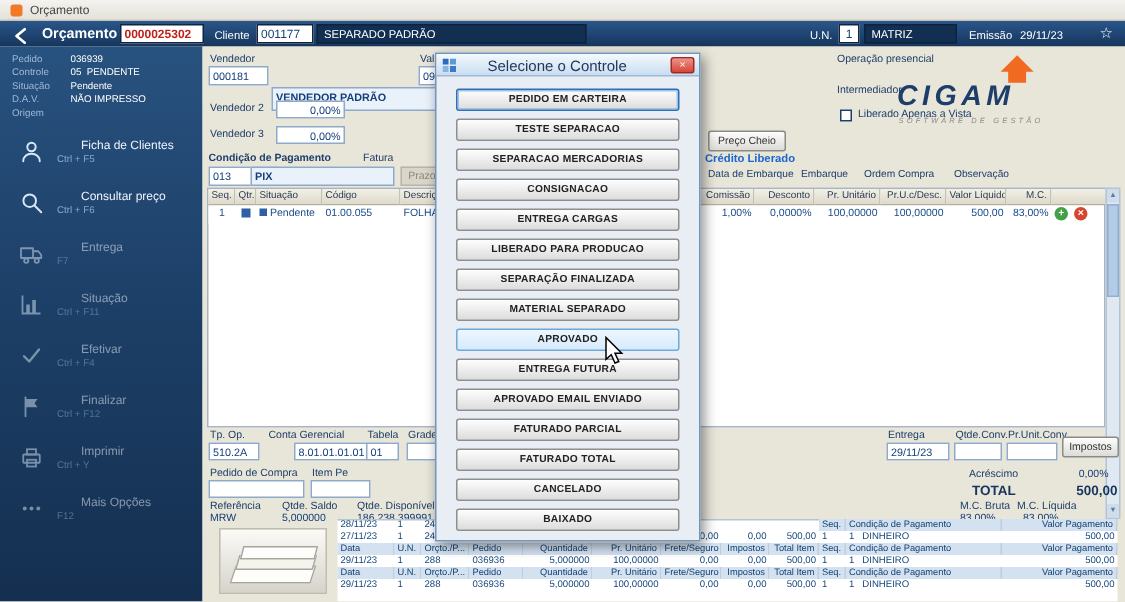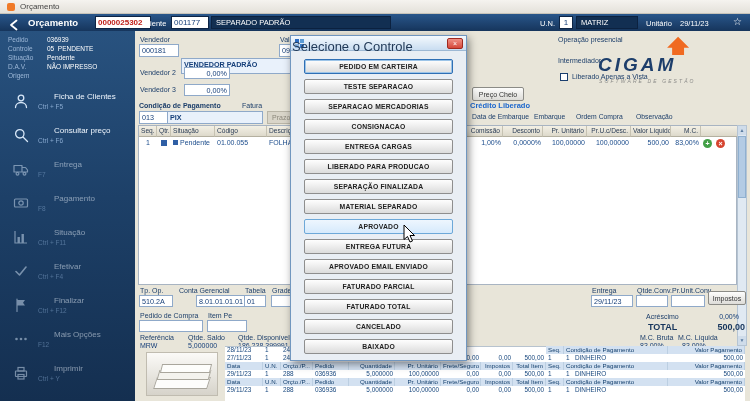--- a/index.html
+++ b/index.html
@@ -8,21 +8,21 @@
 
 #titlebar{position:absolute;left:0;top:0;width:750px;height:14px;background:linear-gradient(#f5f3ef,#e4e1da);border-bottom:1px solid #c7c3b9;}
 #titlebar .appdot{position:absolute;left:7px;top:3px;width:8px;height:8px;background:#f07a28;border-radius:2px;}
 #titlebar .ttl{position:absolute;left:20px;top:2px;font-size:8px;color:#444;}
 
 #appheader{position:absolute;left:0;top:14px;width:750px;height:17px;background:linear-gradient(#29568a,#16355c);}
 #appheader .wlbl{position:absolute;font-size:7.5px;color:#fff;white-space:nowrap;}
 #appheader .wfld{position:absolute;background:#fff;border:1px solid #0d2444;font-size:8px;line-height:11px;padding:0 2px;color:#163f79;overflow:hidden;white-space:pre;}
 #appheader .winset{position:absolute;background:#122f52;border:1px solid #0c2240;color:#fff;font-size:7.5px;line-height:11px;padding:0 4px;overflow:hidden;white-space:pre;}
 .hdrtitle{position:absolute;left:28px;top:3px;font-size:9.5px;font-weight:bold;color:#fff;}
-.ordnum{color:#c0201a !important;font-weight:bold;margin-left:15px;}
+.ordnum{color:#c0201a !important;font-weight:bold;}
 
 #sidebar{position:absolute;left:0;top:31px;width:135px;height:370px;background:linear-gradient(180deg,#28527f 0%,#1d4068 45%,#142f50 100%);}
 .sbrow{position:absolute;left:0;width:135px;height:9px;}
 .sbl{position:absolute;left:8px;top:0;font-size:6.5px;color:#9db8d8;white-space:nowrap;}
 .sbv{position:absolute;left:47px;top:0;font-size:6.5px;color:#fff;white-space:pre;}
 #sbmenu{position:absolute;left:0;top:54px;width:135px;}
 .sbitem{position:relative;height:34px;cursor:pointer;}
 .sbitem.dim{opacity:.5;}
 .sbicon{position:absolute;left:13px;top:8px;width:16px;height:16px;}
 .sblabel{position:absolute;left:38px;top:7px;font-size:8px;color:#eef5fd;white-space:nowrap;margin-left:16px;}
@@ -92,21 +92,21 @@
 
 #logo{position:absolute;left:598px;top:34px;width:104px;height:56px;font-style:italic;}
 #logo .brand{position:absolute;left:0;top:20px;font-size:19px;font-weight:bold;color:#1d3e6b;letter-spacing:3px;}
 #logo .tag{position:absolute;left:1px;top:44px;font-size:5px;color:#8a8a88;letter-spacing:2.1px;white-space:nowrap;}
 #logo svg{position:absolute;left:66px;top:0;}
 
 .cb{position:absolute;width:8px;height:8px;background:#fff;border:1px solid #1a3e6e;cursor:pointer;}
 
 #modal{position:absolute;left:290px;top:35px;width:177px;height:326px;background:#e9eef4;border:1px solid #7096bf;box-shadow:2px 3px 8px rgba(0,0,0,.45);}
 #mtitle{position:absolute;left:0;top:0;width:175px;height:15px;background:linear-gradient(#f4f9fd,#c9ddf1);border-bottom:1px solid #9db8d4;}
-#mtitle .txt{position:absolute;left:1px;top:3px;font-size:13px;color:#223a58;}
+#mtitle .txt{position:absolute;left:34px;top:3px;font-size:10px;color:#223a58;}
 #mclose{position:absolute;right:3px;top:2px;width:16px;height:11px;background:linear-gradient(#ef9186,#d5473a);border:1px solid #a02a20;border-radius:2px;color:#fff;font-size:7px;line-height:10px;text-align:center;cursor:pointer;}
 #mbody{position:absolute;left:0;top:15px;width:175px;padding:8px 13px 0;}
 .mbtn{display:block;width:149px;height:15px;margin:0 0 5px;background:linear-gradient(#fefefe,#dcdcdc);border:1px solid #8e8e8e;border-radius:2px;font-size:6.8px;font-weight:bold;color:#222;letter-spacing:.2px;cursor:pointer;}
 .mbtn.default{border-color:#2f6fb4;box-shadow:inset 0 0 0 1px #9cc4e8;}
 .mbtn.hovered{background:linear-gradient(#eef6fe,#d6eafc);border-color:#6da8d8;}
 #cursor{position:absolute;left:112px;top:188px;}
 </style>
 </head>
 <body>
 
@@ -124,21 +124,21 @@
         </svg>
     </span>
     <span class="hdrtitle">Orçamento</span>
     <span class="wfld ordnum" style="left:80px;top:2px;width:56px;height:13px;">0000025302</span>
     <span class="wlbl" style="left:143px;top:5px;">Cliente</span>
     <span class="wfld" style="left:171px;top:2px;width:38px;height:13px;">001177</span>
     <span class="winset" style="left:211px;top:2px;width:180px;height:13px;">SEPARADO PADRÃO</span>
     <span class="wlbl" style="left:540px;top:5px;">U.N.</span>
     <span class="wfld" style="left:559px;top:2px;width:14px;height:13px;text-align:center;">1</span>
     <span class="winset" style="left:576px;top:2px;width:62px;height:13px;">MATRIZ</span>
-    <span class="wlbl" style="left:646px;top:5px;">Unitário</span>
+    <span class="wlbl" style="left:646px;top:5px;">Emissão</span>
     <span class="wlbl" style="left:680px;top:5px;">29/11/23</span>
     <span class="wlbl" style="left:733px;top:2px;font-size:10px;cursor:pointer;">☆</span>
   </div>
 
   <div id="sidebar">
     <div class="sbrow" style="top:5px">
         <span class="sbl">Pedido</span>
         <span class="sbv">036939</span>
       </div>
     <div class="sbrow" style="top:14px">
@@ -179,28 +179,20 @@
               <rect x="1" y="4.5" width="8" height="6.5"></rect>
               <path d="M9 6.5h3.5l2 2.5v2H9"></path>
               <circle cx="4.5" cy="12.8" r="1.4"></circle>
               <circle cx="11.5" cy="12.8" r="1.4"></circle>
             </svg></span>
         <span class="sblabel">Entrega</span>
           <span class="sbshort">F7</span>
       </div>
       <div class="sbitem dim">
         <span class="sbicon"><svg width="16" height="16" viewBox="0 0 16 16" fill="none" stroke="#d7e7f8" stroke-width="1.2">
-              <rect x="1.5" y="4" width="13" height="8" rx="1"></rect>
-              <circle cx="8" cy="8" r="2.2"></circle>
-            </svg></span>
-        <span class="sblabel">Pagamento</span>
-          <span class="sbshort">F8</span>
-      </div>
-      <div class="sbitem dim">
-        <span class="sbicon"><svg width="16" height="16" viewBox="0 0 16 16" fill="none" stroke="#d7e7f8" stroke-width="1.2">
               <path d="M2 2v12h12"></path>
               <rect x="4.5" y="8" width="2.4" height="6" fill="#d7e7f8" stroke="none"></rect>
               <rect x="8.5" y="5" width="2.4" height="9" fill="#d7e7f8" stroke="none"></rect>
             </svg></span>
         <span class="sblabel">Situação</span>
           <span class="sbshort">Ctrl + F11</span>
       </div>
       <div class="sbitem dim">
         <span class="sbicon"><svg width="16" height="16" viewBox="0 0 16 16" fill="none" stroke="#d7e7f8" stroke-width="1.6" stroke-linecap="round" stroke-linejoin="round">
               <path d="M3 8.5l3.5 3.5L13 4"></path>
@@ -208,38 +200,38 @@
         <span class="sblabel">Efetivar</span>
           <span class="sbshort">Ctrl + F4</span>
       </div>
       <div class="sbitem dim">
         <span class="sbicon"><svg width="16" height="16" viewBox="0 0 16 16" fill="none" stroke="#d7e7f8" stroke-width="1.2" stroke-linecap="round">
               <line x1="4" y1="2" x2="4" y2="14.5"></line>
               <path d="M4 3h8l-2 2.8L12 8.5H4z" fill="#d7e7f8" stroke="none"></path>
             </svg></span>
         <span class="sblabel">Finalizar</span>
           <span class="sbshort">Ctrl + F12</span>
+      </div>
+      <div class="sbitem dim">
+        <span class="sbicon"><svg width="16" height="16" viewBox="0 0 16 16" fill="none" stroke="#d7e7f8" stroke-width="1.2">
+              <rect x="2.5" y="6" width="11" height="5.5" rx="0.5"></rect>
+              <rect x="5" y="2.5" width="6" height="3.5"></rect>
+              <rect x="5" y="9.5" width="6" height="4.5"></rect>
+            </svg></span>
+        <span class="sblabel">Imprimir</span>
+          <span class="sbshort">Ctrl + Y</span>
       </div>
       <div class="sbitem dim">
         <span class="sbicon"><svg width="16" height="16" viewBox="0 0 16 16">
               <circle cx="3.5" cy="8" r="1.3" fill="#d7e7f8"></circle>
               <circle cx="8" cy="8" r="1.3" fill="#d7e7f8"></circle>
               <circle cx="12.5" cy="8" r="1.3" fill="#d7e7f8"></circle>
             </svg></span>
         <span class="sblabel">Mais Opções</span>
           <span class="sbshort">F12</span>
-      </div>
-      <div class="sbitem dim">
-        <span class="sbicon"><svg width="16" height="16" viewBox="0 0 16 16" fill="none" stroke="#d7e7f8" stroke-width="1.2">
-              <rect x="2.5" y="6" width="11" height="5.5" rx="0.5"></rect>
-              <rect x="5" y="2.5" width="6" height="3.5"></rect>
-              <rect x="5" y="9.5" width="6" height="4.5"></rect>
-            </svg></span>
-        <span class="sblabel">Imprimir</span>
-          <span class="sbshort">Ctrl + Y</span>
       </div>
     </div>
   </div>
 
   <div id="main">
 
     <span class="lbl" style="left:5px;top:5px">Vendedor</span>
     <span class="fld" style="left:4px;top:13px;width:40px;height:13px">000181</span>
     <span class="fld blue" style="left:46px;top:27px;width:112px;height:16px">VENDEDOR PADRÃO</span>
     <span class="lbl" style="left:145px;top:5px">Validade</span>

